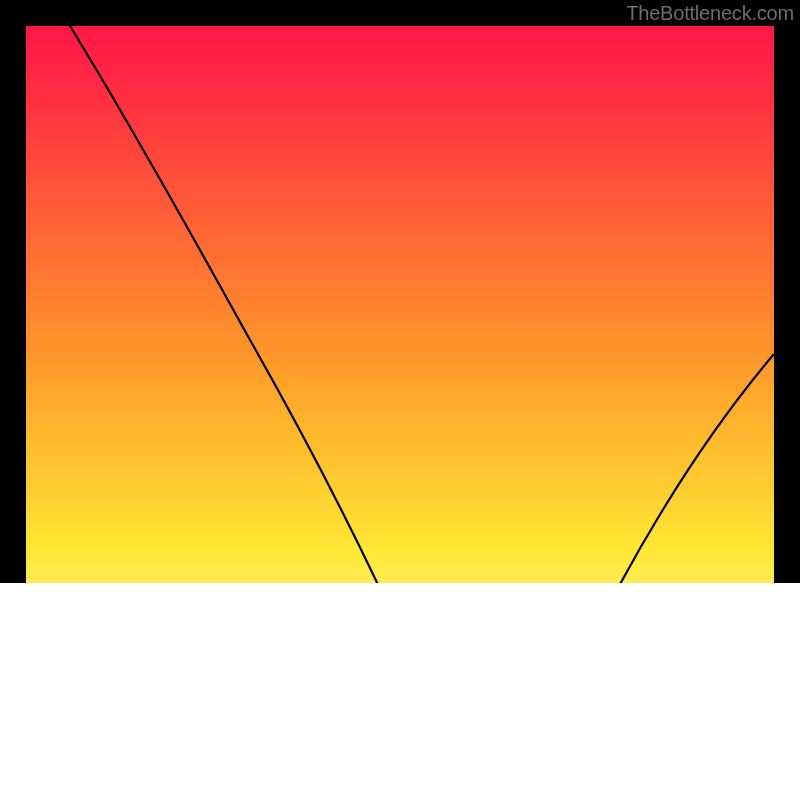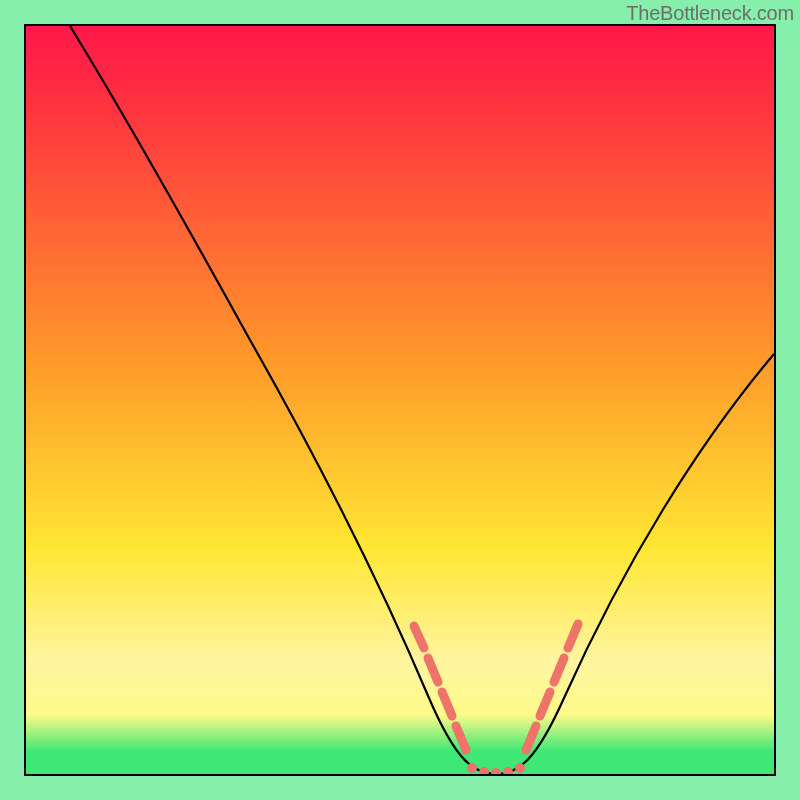--- a/index.html
+++ b/index.html
@@ -4,22 +4,22 @@
 <style>
   body {
     margin: 0;
     padding: 0;
     background: #fff;
     font-family: Arial, Helvetica, sans-serif;
   }
   .stage {
     position: relative;
     width: 800px;
-    height: 800px;
-    background: #86efac;
+    height: 583px;
+    background: #000000;
     overflow: hidden;
   }
   .plot-border {
     position: absolute;
     left: 24px;
     top: 24px;
     width: 752px;
     height: 752px;
     background: #000;
   }

